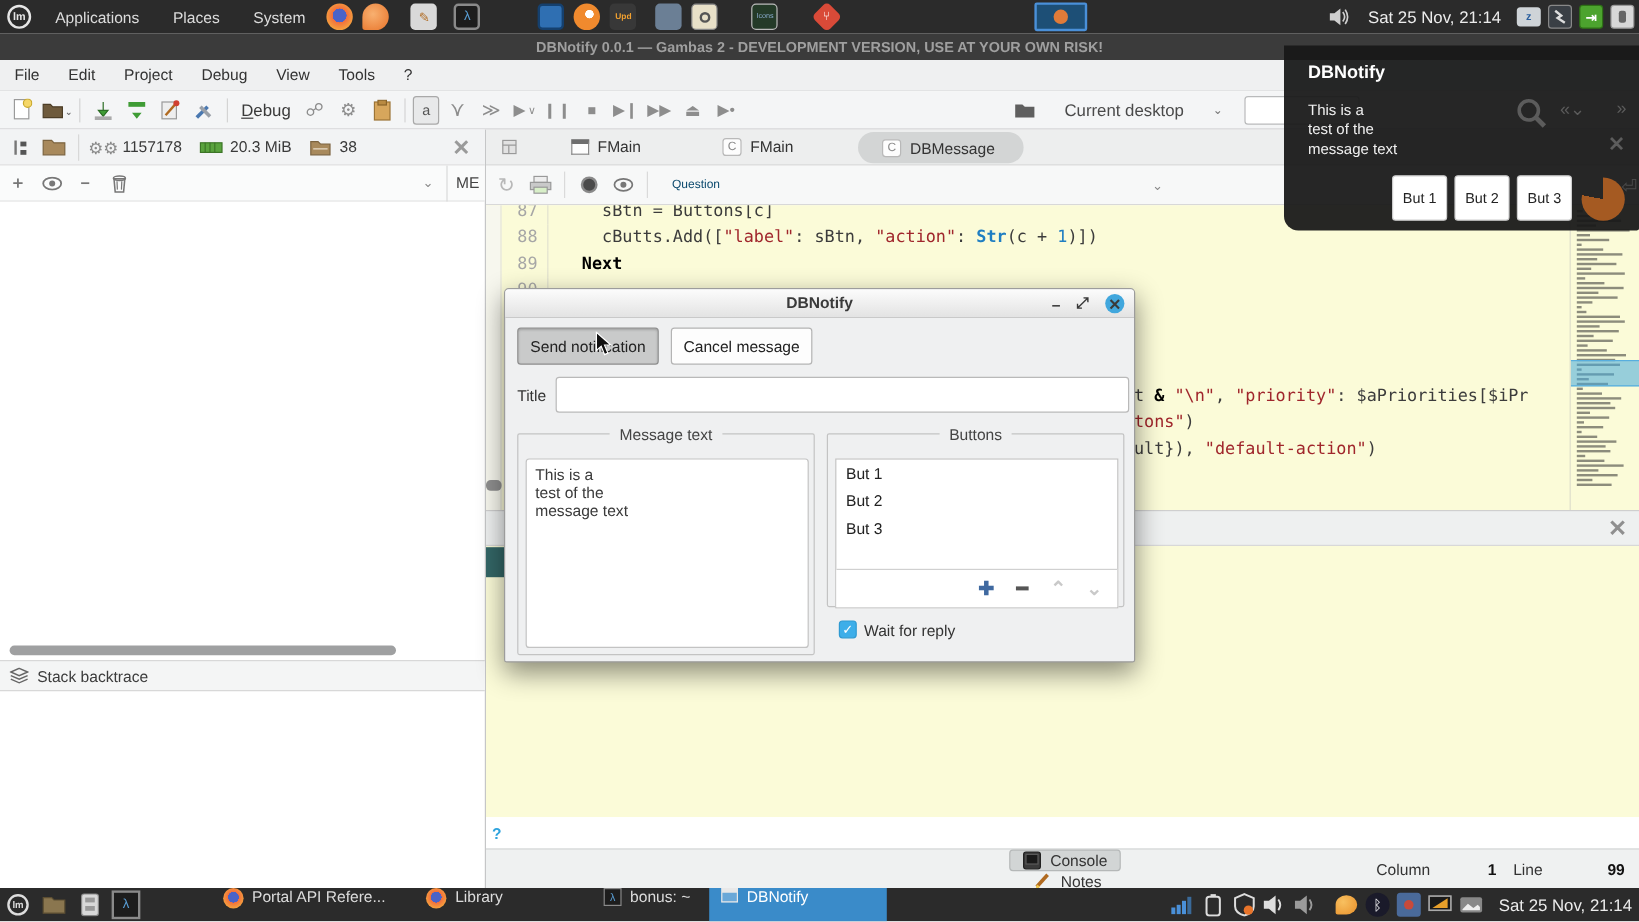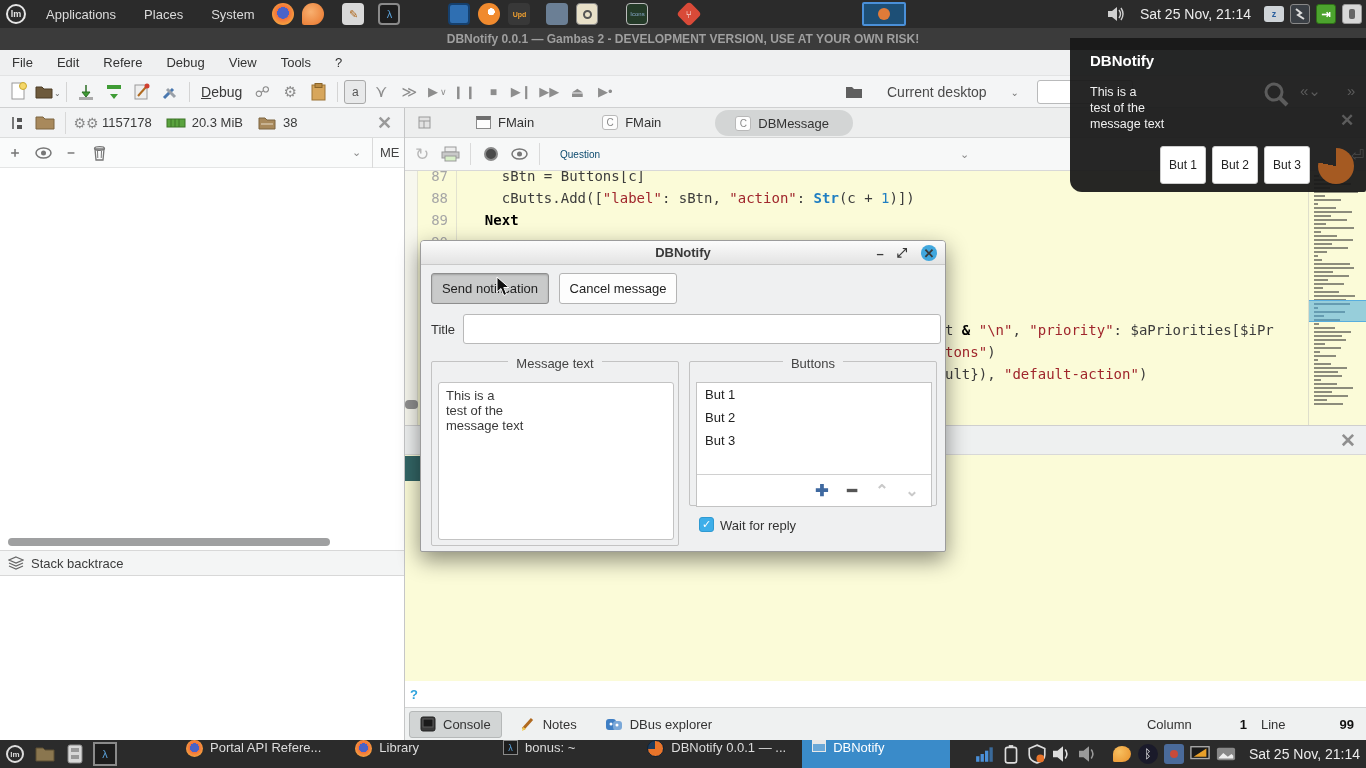--- a/index.html
+++ b/index.html
@@ -65,21 +65,21 @@
   .mm-view { position:absolute; left:0; top:129px; width:58px; height:22px; background:rgba(70,170,220,0.55); border-top:1px solid #58aede; border-bottom:1px solid #58aede; }
   .ed-hscroll-stub { left:405px; top:400px; width:13px; height:9px; background:#8f8f8f; border-radius:4px; }
 
   
   .console-header { left:405px; top:425px; width:961px; height:30px; background:#eef0f0; border-top:1px solid #cfcfcf; border-bottom:1px solid #d8d8d8; }
   .console-x { position:absolute; right:10px; top:3px; color:#8f8f8f; font-size:19px; font-weight:bold; }
   .teal-chip { left:405px; top:456px; width:15px; height:25px; background:#336666; }
   .console-body { left:405px; top:455px; width:961px; height:226px; background:#fbfbd8; }
   .console-input { left:405px; top:681px; width:961px; height:26px; background:#fff; display:flex; align-items:center; }
   .console-prompt { color:#2ea3dd; font-size:13px; font-weight:bold; margin-left:5px; }
-  .bottom-tabs { left:405px; top:707px; width:961px; height:33px; background:#eff1f1; border-top:1px solid #d5d6d6; display:flex; align-items:center; font-size:13px; color:#333; }
+  .bottom-tabs { left:405px; top:707px; width:961px; height:33px; background:#eff1f1; border-top:1px solid #d5d6d6; display:flex; align-items:center; font-size:13px; color:#333;flex-direction:column; }
   .btab { display:flex; align-items:center; height:27px; padding:0 10px; margin-left:4px; cursor:default; }
   .btab.active { background:#d2d5d5; border:1px solid #b5b8b8; border-radius:3px; }
   .btab .bt-ico { margin-right:7px; display:flex; }
   .statusline { position:absolute; right:12px; top:0; height:33px; display:flex; align-items:center; font-size:13px; color:#333; }
   .statusline b { font-weight:bold; color:#111; }
 
   
   .dialog { left:420px; top:240px; width:526px; height:312px; background:#eff0f1; border:1px solid #9c9c9c; border-radius:4px 4px 2px 2px; box-shadow:0 8px 22px rgba(0,0,0,0.45); z-index:40; }
   .dlg-title { height:24px; background:linear-gradient(#fcfcfc,#e3e3e3); border-bottom:1px solid #c9c9c9; border-radius:3px 3px 0 0; display:flex; align-items:center; justify-content:center; position:relative; }
   .dlg-title span { font-weight:bold; font-size:13px; color:#3a3a3a; }
@@ -169,21 +169,21 @@
       </div>
   </div>
 
   <div class="abs titlebar">
     <span>DBNotify 0.0.1 — Gambas 2 - DEVELOPMENT VERSION, USE AT YOUR OWN RISK!</span>
   </div>
 
   <div class="abs menubar">
     <div class="mi">File</div>
     <div class="mi">Edit</div>
-    <div class="mi">Refere</div>
+    <div class="mi">Project</div>
     <div class="mi">Debug</div>
     <div class="mi">View</div>
     <div class="mi">Tools</div>
     <div class="mi">?</div>
   </div>
 
   <div class="abs toolbar">
     <div class="tb-ico" style="margin-left:6px;">
         <svg width="16" height="19" viewBox="0 0 16 19">
           <rect x="1" y="1" width="12" height="16" fill="#fff" stroke="#9a9a9a"></rect>
@@ -570,26 +570,20 @@
           <span style="width:17px; height:17px; border-radius:50%; background:radial-gradient(circle at 50% 45%, #4a63c8 35%, #f2703c 36%, #f59d3d 70%);"></span>
         </span>
       <span>Library</span>
     </div>
     <div class="tk-win" style="margin-left:64px;">
       <span class="ti">
           <span style="width:15px; height:15px; background:#1d1d1d; border:1px solid #8a8a8a; color:#5aa0d8; font-size:9px; display:flex; align-items:center; justify-content:center;">λ</span>
         </span>
       <span>bonus: ~</span>
     </div>
-    <div class="tk-win" style="margin-left:52px;">
-      <span class="ti">
-          <span style="width:17px; height:17px; border-radius:50%; background:conic-gradient(#e8742a 0 75%, #1a3a5c 75%); border:1px solid #123;"></span>
-        </span>
-      <span>DBNotify 0.0.1 — ...</span>
-    </div>
     <div class="tk-win active" style="margin-left:6px; width:148px;">
       <span class="ti">
           <span style="width:14px; height:12px; border:1px solid #e8e8e8; border-top:4px solid #e8e8e8; background:#6aa8d8;"></span>
         </span>
       <span>DBNotify</span>
     </div>
     <div style="flex:1"></div>
     <svg class="tray-ico" width="18" height="16" viewBox="0 0 18 16">
         <rect x="1" y="10" width="3" height="5" fill="#4a90d9"></rect>
         <rect x="5" y="8" width="3" height="7" fill="#4a90d9"></rect>

